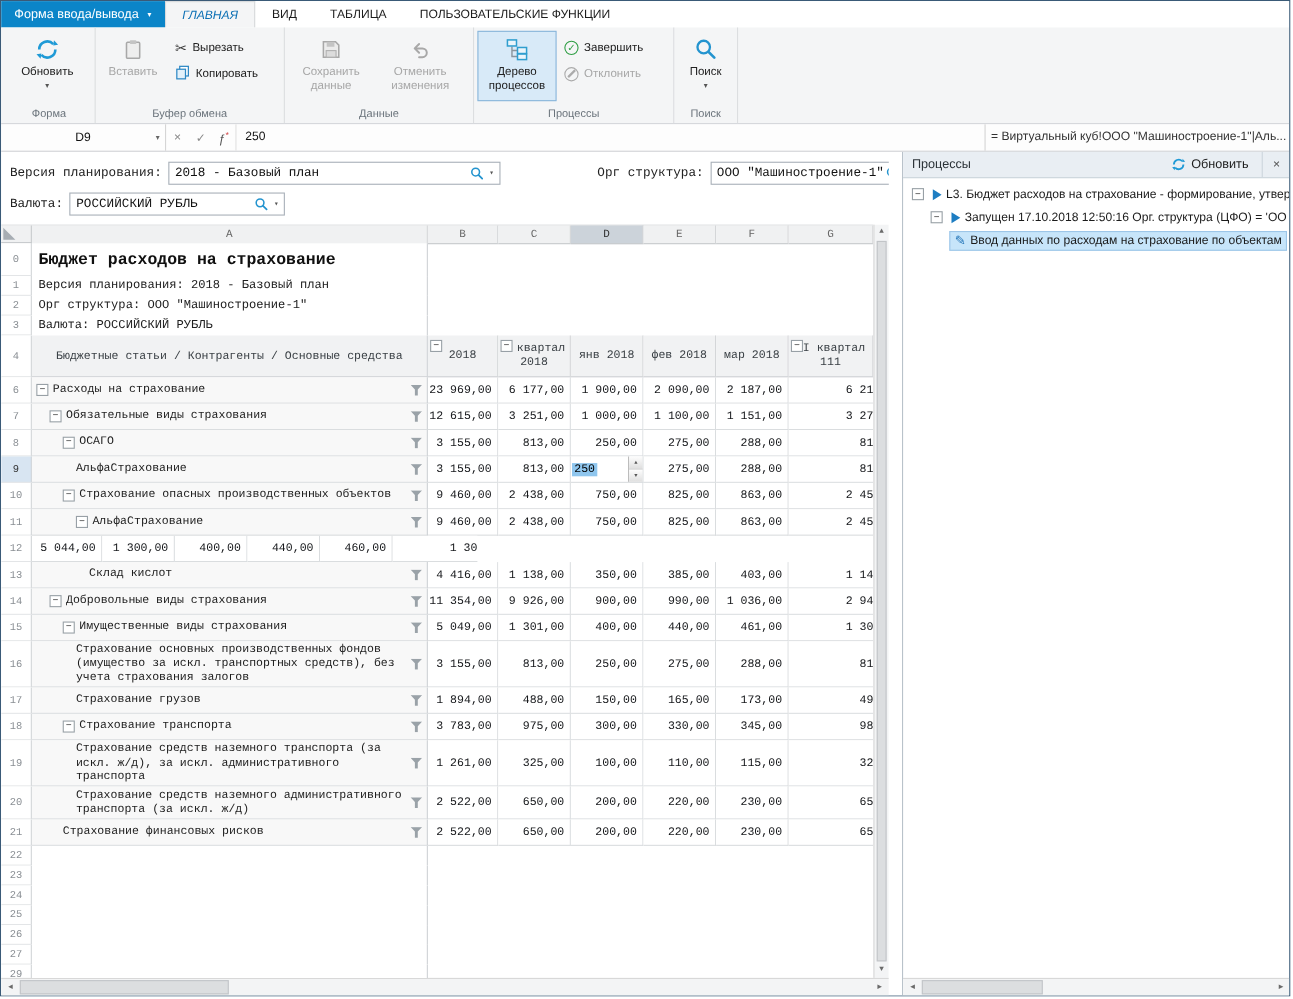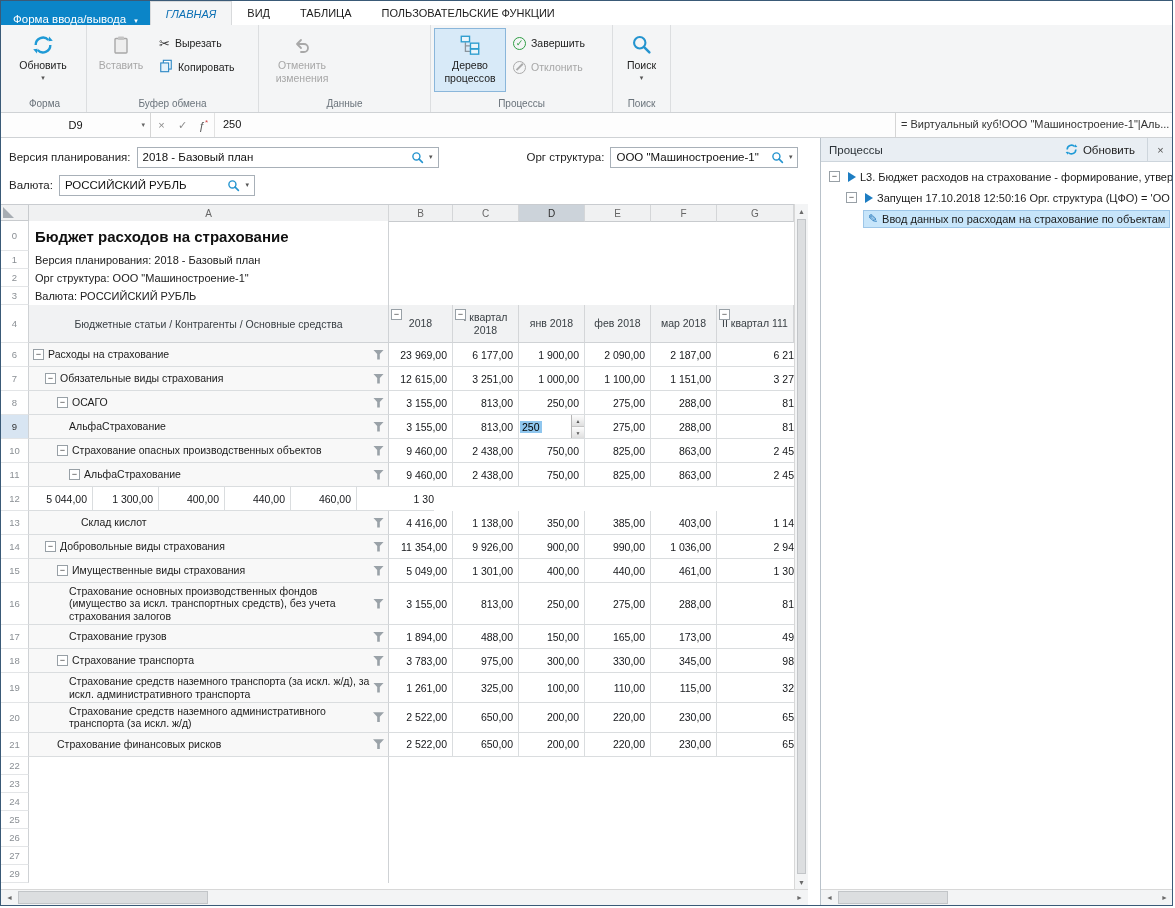--- a/index.html
+++ b/index.html
@@ -1,21 +1,21 @@
 <!DOCTYPE html>
 <html><head>
 <meta charset="utf-8">
 <style>
   * { box-sizing: border-box; margin: 0; padding: 0; }
   body { margin:0; font-family:"Liberation Sans",sans-serif; background:#fff; }
   .window { width:1173px; height:906px; border:1px solid #3a5a77; display:flex; flex-direction:column; overflow:hidden; background:#fff; }
 
   
   .tabbar { height:24px; background:#fff; display:flex; align-items:stretch; flex:none; }
-  .appbtn { background:#0b85c8; color:#fff; font-size:11.5px; display:flex; align-items:flex-end; gap:8px; padding:0 12px; cursor:default; }
+  .appbtn { background:#0b85c8; color:#fff; font-size:11.5px; display:flex; align-items:center; gap:8px; padding:0 12px; cursor:default; }
   .appcaret { font-size:7px; }
   .tab { display:flex; align-items:center; padding:0 15px; font-size:11px; color:#1c1c1c; }
   .tab.active { color:#0a6fb4; background:#f4f5f6; border:1px solid #d8dadc; border-bottom:none;font-style:italic; }
 
   
   .ribbon { height:88px; background:#f4f5f6; border-bottom:1px solid #cfd2d5; display:flex; flex:none; padding-left:2px; }
   .rgroup { position:relative; border-right:1px solid #dcdee0; display:flex; flex-direction:column; flex:none; }
   .rg-body { flex:1; display:flex; align-items:flex-start; padding:3px 3px 0 3px; gap:2px; }
   .rg-label { height:15px; font-size:10px; color:#6a737b; text-align:center; line-height:14px; }
   .bigbtn { display:flex; flex-direction:column; align-items:center; min-height:64px; background:transparent; border:1px solid transparent; font-size:10.5px; color:#222; padding:3px 2px 1px; gap:2px; }
@@ -38,21 +38,21 @@
   .cellref .fb-caret { position:absolute; right:5px; font-size:7px; color:#666; }
   .fbtns { display:flex; align-items:center; border-right:1px solid #e2e2e2; }
   .fbtn { width:21px; text-align:center; font-size:11px; color:#8a8a8a; }
   .fbtn.fx { color:#555; }
   .fbtn.fx i { color:#d04545; font-style:normal; font-size:8px; vertical-align:super; }
   .fvalue { flex:1; font-size:11px; line-height:23px; padding-left:8px; color:#111; border-right:1px solid #d5d5d5; overflow:hidden; white-space:nowrap; }
   .fexpr { width:276px; flex:none; font-size:11px; line-height:23px; padding:0 5px; color:#333; white-space:nowrap; overflow:hidden; }
 
   
   .content { flex:1; display:flex; overflow:hidden; }
-  .formarea { width:807px; flex:none; display:flex; flex-direction:column; background:#fff; }
+  .formarea { width:807px; flex:none; display:flex; flex-direction:column; background:#fff;font-family:Liberation Mono, monospace; }
   .splitter { width:12px; flex:none; background:#fff; }
 
   
   .filters { padding:8px 0 2px 8px; flex:none; }
   .frow { display:flex; align-items:center; height:22px; margin-bottom:6px; }
   .flabel { font-size:11.5px; color:#222; margin-right:6px; white-space:nowrap; }
   .combo { height:21px; border:1px solid #a8b0b8; background:#fff; display:flex; align-items:center; font-size:11.5px; padding-left:5px; flex:none; }
   .cval { flex:1; white-space:nowrap; overflow:hidden; color:#111; }
   .cmag { display:flex; align-items:center; padding:0 2px; }
   .ccaret { font-size:7px; color:#555; padding:0 5px 0 3px; }
@@ -175,20 +175,30 @@
             </span>
             <span>Копировать</span>
           </div>
         </div>
       </div>
       <div class="rg-label">Буфер обмена</div>
     </div>
 
     <div class="rgroup" style="width:172px">
       <div class="rg-body">
+        <div class="bigbtn disabled" style="width:78px">
+          <span class="ric">
+            <svg width="20" height="20" viewBox="0 0 20 20">
+                <path d="M3 3 h11 l3 3 v11 h-14 z" fill="#ececec" stroke="#a8a8a8" stroke-width="1.4"></path>
+                <rect x="6" y="3" width="7" height="4.5" fill="#c4c4c4"></rect>
+                <rect x="5.5" y="11" width="9" height="6" fill="#dcdcdc" stroke="#b0b0b0" stroke-width="1"></rect>
+              </svg>
+          </span>
+          <span class="blbl">Сохранить данные</span>
+        </div>
         <div class="bigbtn disabled" style="width:80px">
           <span class="ric">
             <svg width="18" height="18" viewBox="0 0 18 18">
                 <path d="M4 8 L8 4 M4 8 L8 12 M4 8 h7a4 4 0 0 1 0 8h-3" fill="none" stroke="#a8a8a8" stroke-width="1.8" stroke-linecap="round" stroke-linejoin="round"></path>
               </svg>
           </span>
           <span class="blbl">Отменить изменения</span>
         </div>
       </div>
       <div class="rg-label">Данные</div>

